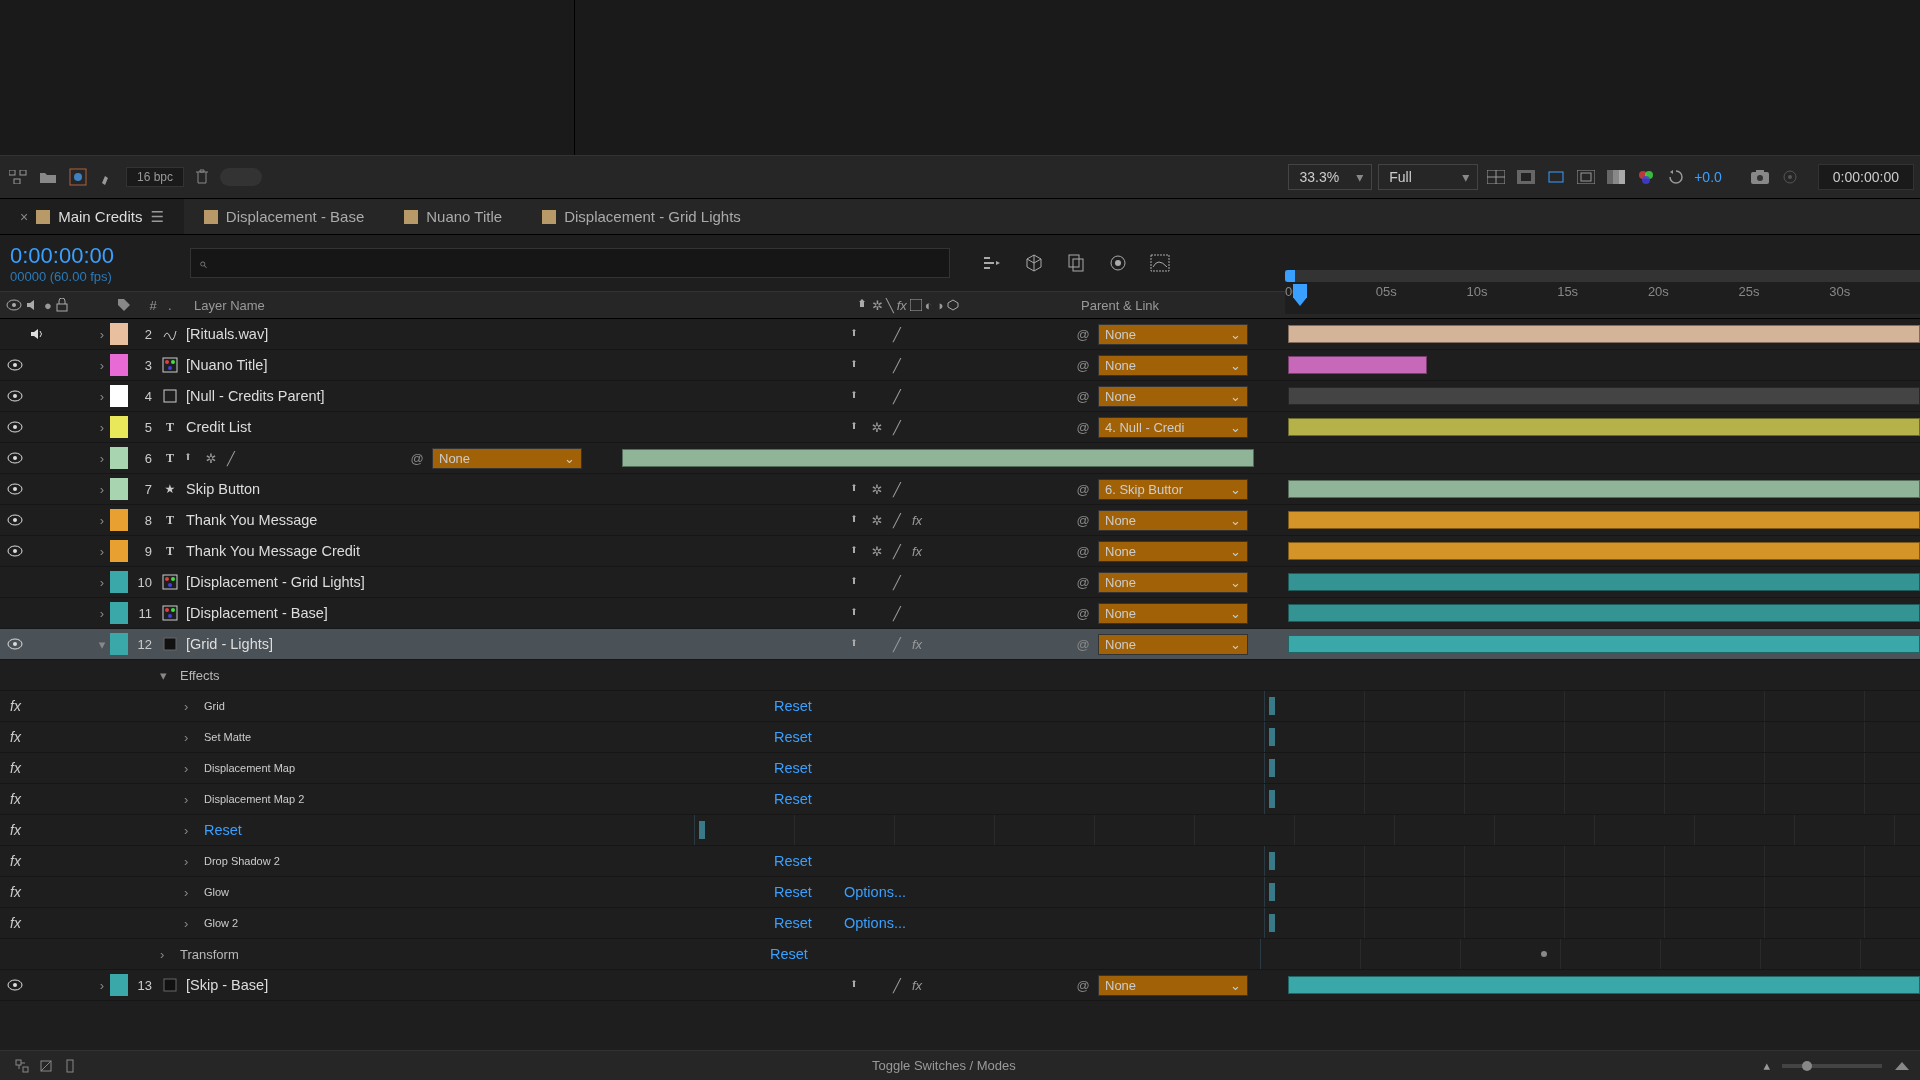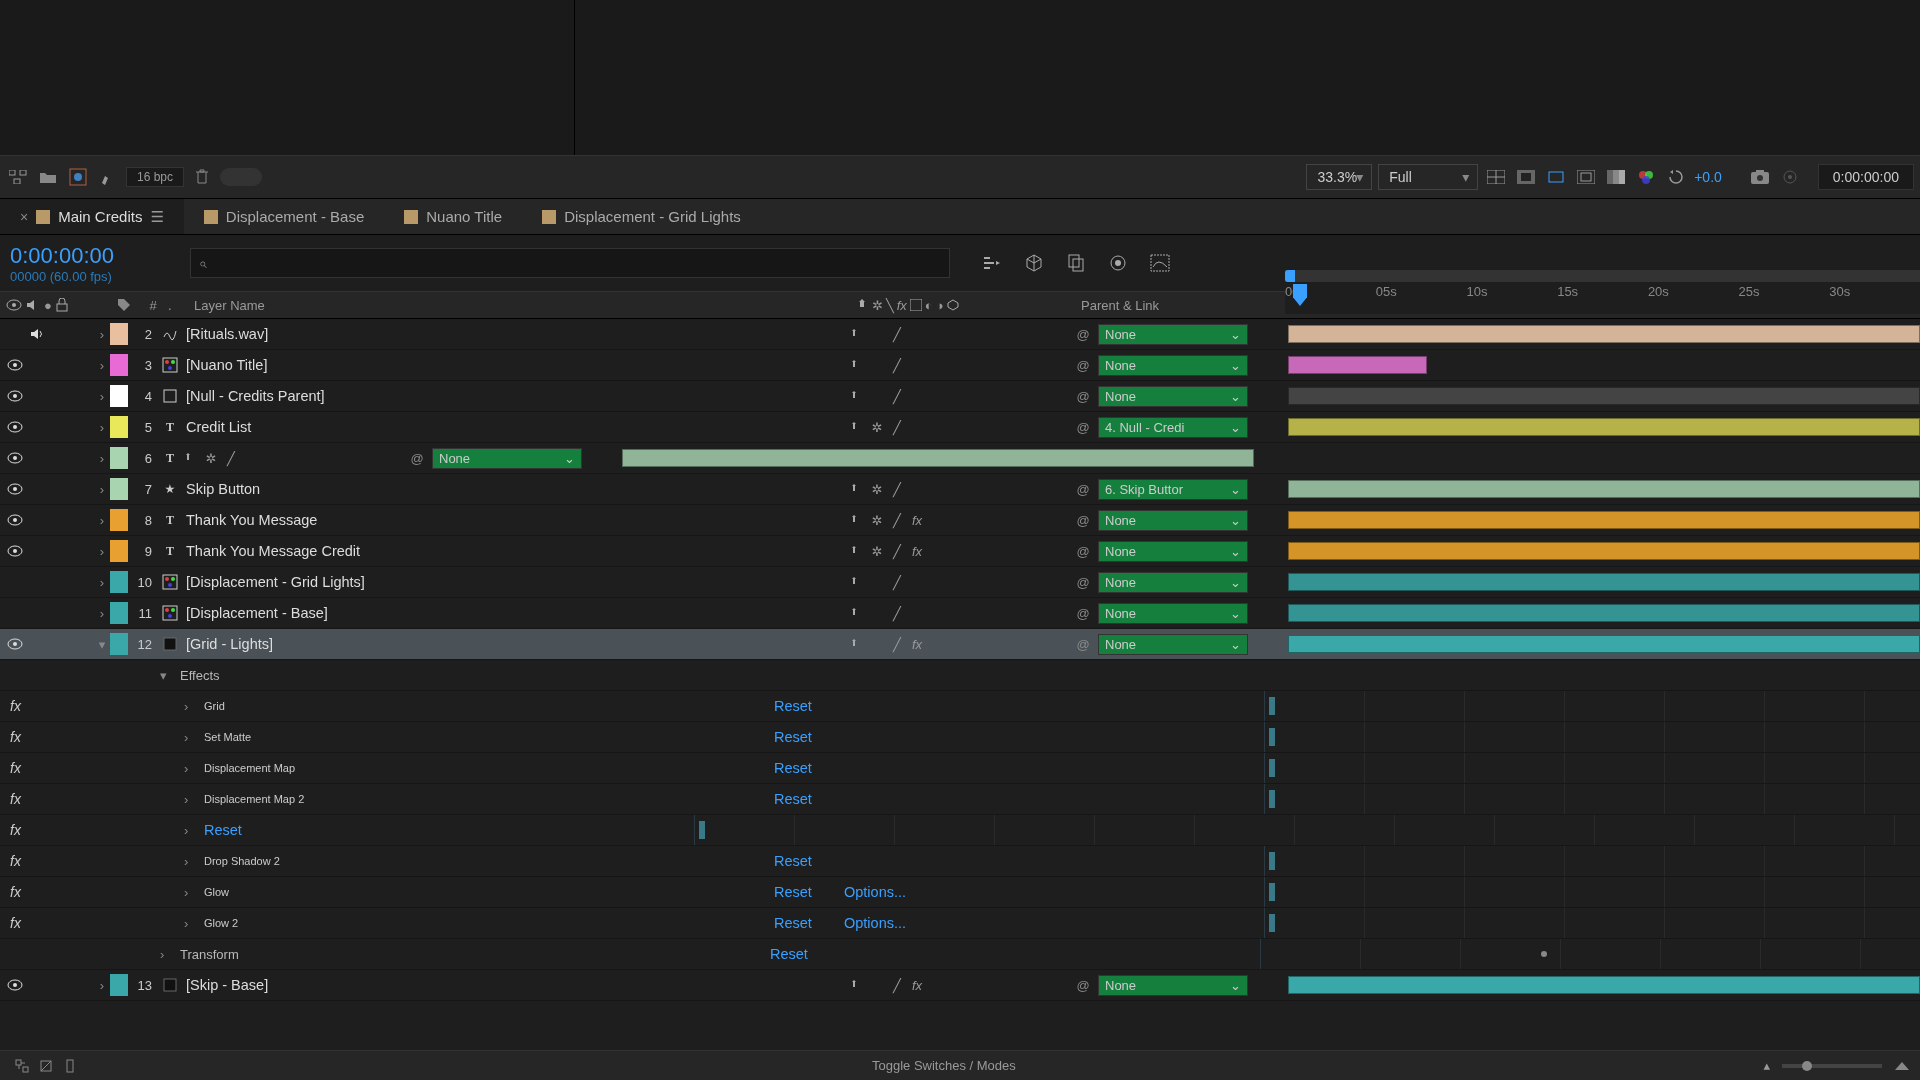--- a/index.html
+++ b/index.html
@@ -8,21 +8,21 @@
 
 .preview-area { height: 155px; background: #121212; display: flex; }
 .preview-left { width: 575px; border-right: 1px solid #000; background: #1a1a1a; }
 .preview-right { flex: 1; background: #1a1a1a; }
 
 
 .toolbar-strip { height: 44px; background: #262626; display: flex; align-items: center; padding: 0 6px; gap: 6px; border-top: 1px solid #333; border-bottom: 1px solid #000; }
 .tl-icon { width: 24px; height: 24px; display: flex; align-items: center; justify-content: center; color: #999; cursor: pointer; }
 .bpc-box { background: #1a1a1a; border: 1px solid #333; padding: 2px 10px; font-size: 12px; color: #999; }
 .pill { width: 42px; height: 18px; background: #333; border-radius: 10px; }
-.dropdown { background: #262626; border: 1px solid #444; padding: 4px 14px 4px 10px; color: #ccc; font-size: 14px; position: relative; }
+.dropdown { background: #262626; border: 1px solid #444; padding: 4px 32px 4px 10px; color: #ccc; font-size: 14px; position: relative; }
 .dropdown::after { content: "▾"; position: absolute; right: 8px; color: #888; }
 .exposure-val { color: #3aa0ff; font-size: 14px; }
 .tc-box { background: #1a1a1a; border: 1px solid #333; padding: 4px 14px; font-size: 14px; color: #ccc; margin-left: 10px; }
 
 
 .comp-tabs { height: 36px; background: #262626; display: flex; align-items: center; gap: 0; border-bottom: 1px solid #000; }
 .tab { display: flex; align-items: center; gap: 8px; padding: 0 20px; height: 100%; color: #aaa; font-size: 15px; cursor: pointer; }
 .tab.active { background: #1e1e1e; color: #ddd; }
 .tab-close { color: #888; font-size: 14px; }
 .tab-ico { width: 14px; height: 14px; background: #b89968; }
@@ -66,21 +66,21 @@
 .twirl { width: 16px; color: #888; cursor: pointer; text-align: center; }
 .lbl-swatch { width: 18px; height: 22px; }
 .lr-num { width: 30px; text-align: right; padding-right: 6px; color: #ccc; }
 .lr-ico { width: 24px; display: flex; justify-content: center; }
 .type-ico { width: 18px; height: 18px; display: inline-flex; align-items: center; justify-content: center; font-size: 12px; color: #ccc; }
 .lr-name { flex: 1; color: #ddd; font-size: 14.5px; padding-left: 4px; }
 .lr-switches { width: 220px; display: flex; align-items: center; gap: 2px; color: #999; font-size: 13px; }
 .sw { width: 18px; text-align: center; }
 .lr-parentico { width: 30px; text-align: center; color: #888; }
 .lr-parent { width: 150px; }
-.parent-dd { background: #15803d; border: 1px solid #333; padding: 2px 6px; color: #ccc; font-size: 13px; display: flex; justify-content: space-between; }
+.parent-dd { background: #a16207; border: 1px solid #333; padding: 2px 6px; color: #ccc; font-size: 13px; display: flex; justify-content: space-between; }
 .lr-spacer { width: 40px; }
 .lr-bar { width: 632px; height: 22px; position: relative; }
 .bar-fill { position: absolute; top: 2px; bottom: 2px; left: 0; border: 1px solid rgba(0,0,0,.4); }
 
 
 .fx-row { height: 31px; display: flex; align-items: center; border-bottom: 1px solid #161616; }
 .fx-badge { width: 34px; font-style: italic; color: #ccc; font-size: 14px; padding-left: 10px; }
 .fx-indent { width: 150px; }
 .fx-twirl { width: 20px; color: #888; }
 .fx-name { flex: 1; max-width: 570px; color: #ccc; font-size: 11px; }

